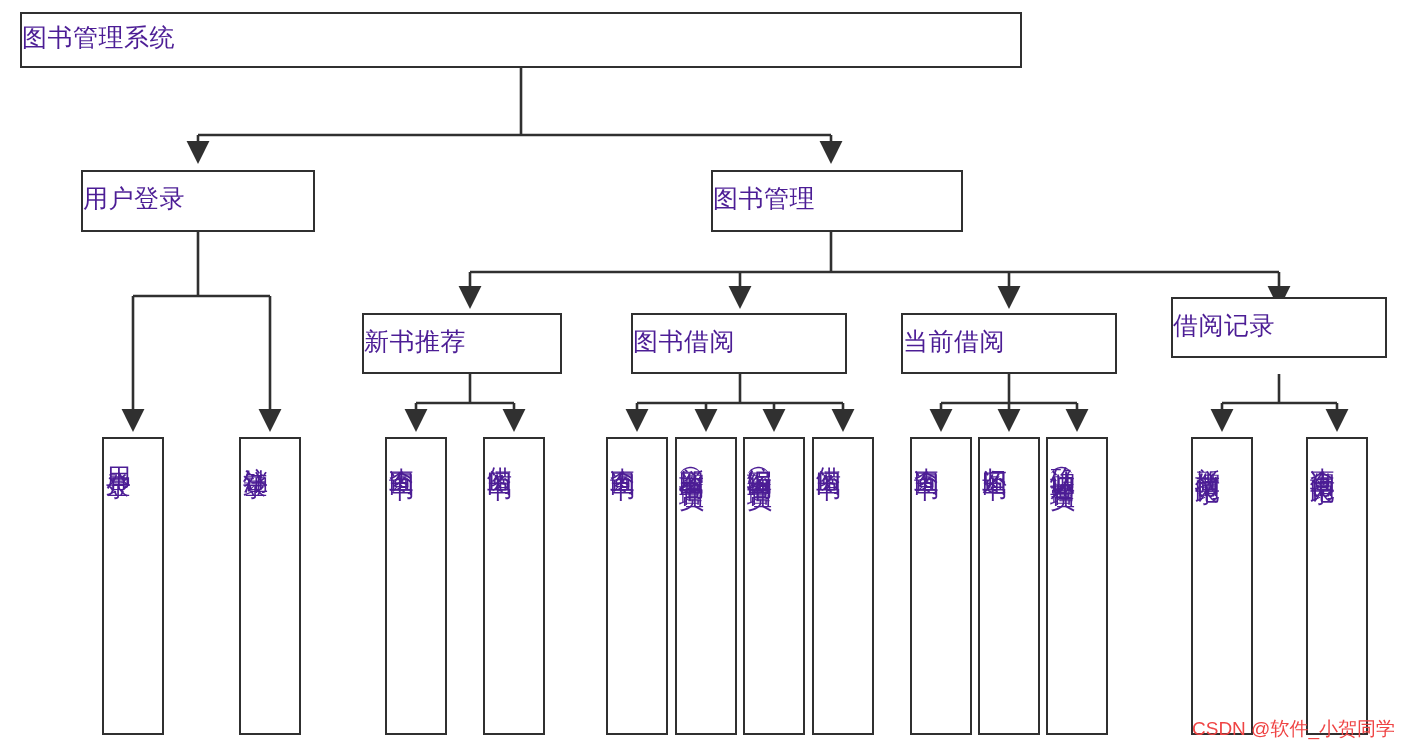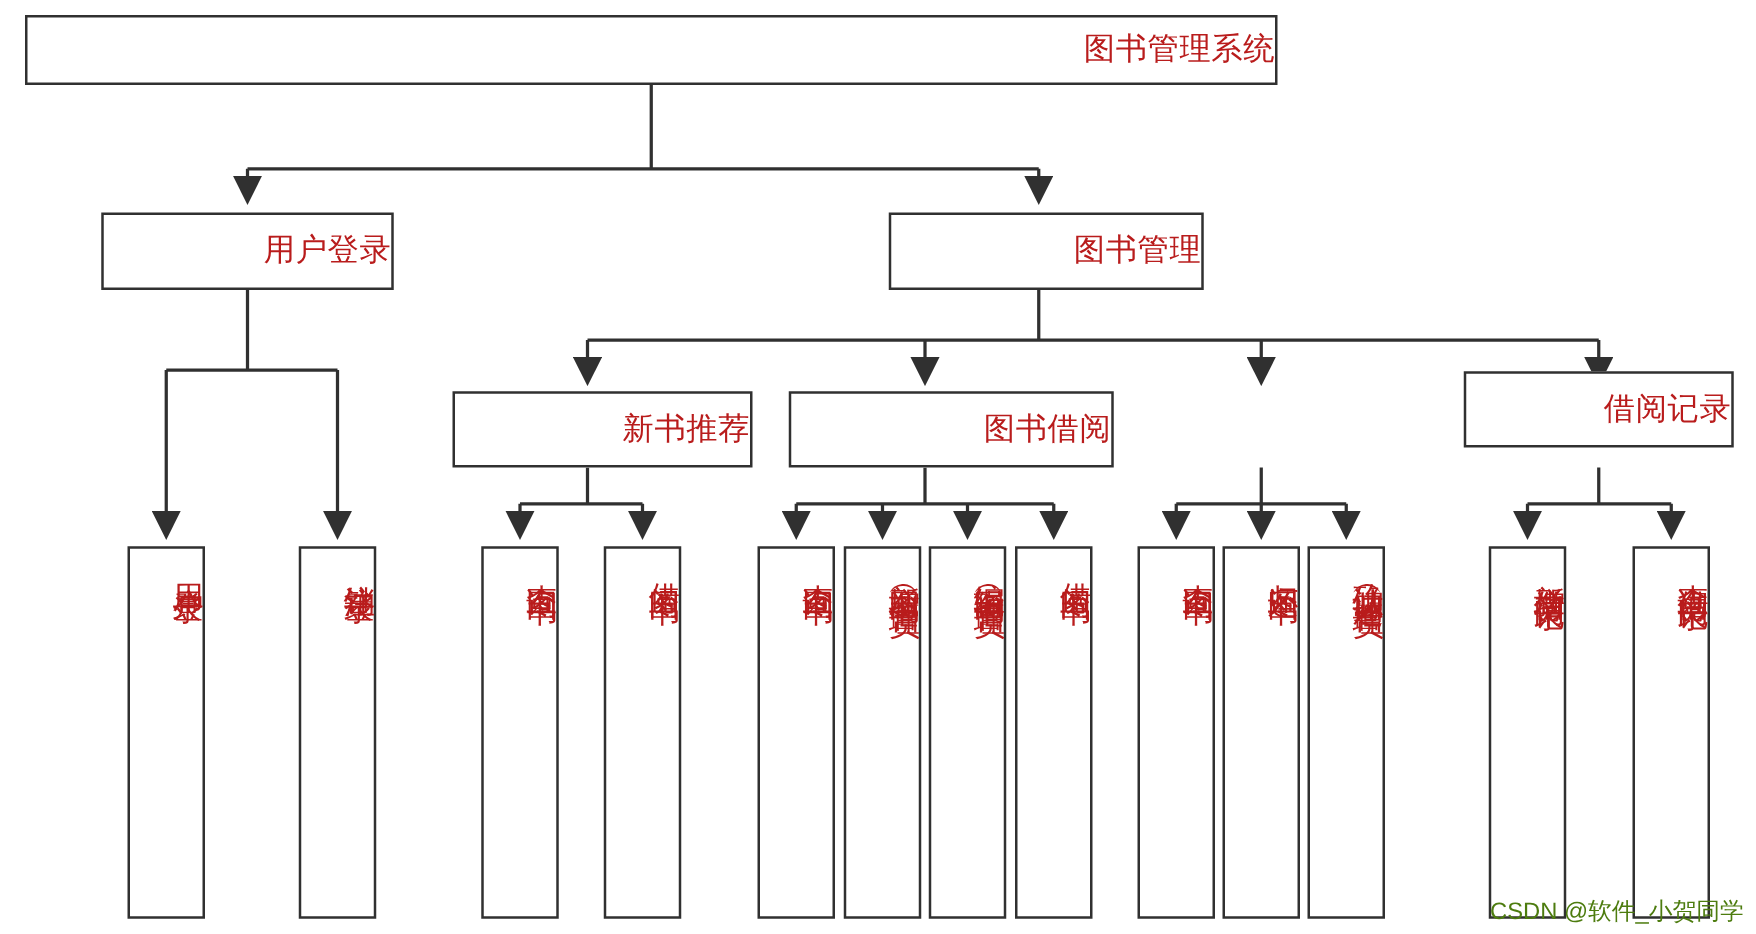--- a/index.html
+++ b/index.html
@@ -25,22 +25,23 @@
     height: 747px;
     pointer-events: none;
   }
   .node {
     position: absolute;
     box-sizing: border-box;
     border: 2.5px solid #303030;
     background: #ffffff;
     display: flex;
     align-items: center;
-    justify-content: flex-end;
-    color: #b91c1c;
+    justify-content: flex-start;
+    color: #4c1d95;
+    font-family: Liberation Mono, monospace;
   }
   .node .label {
     line-height: 1.18;
     letter-spacing: 0.5px;
     white-space: pre-wrap;
     text-align: center;
   }
   
   .node.horiz .label {
     font-size: 25px;
@@ -57,21 +58,21 @@
   .node.vert .label {
     writing-mode: vertical-rl;
     text-orientation: upright;
     font-size: 25px;
     letter-spacing: 3px;
     line-height: 1;
   }
   .watermark {
     position: absolute;
     font-size: 19px;
-    color: #4d7c0f;
+    color: #ef4444;
     white-space: nowrap;
     user-select: none;
   }
 </style>
 </head>
 <body>
 
 <div id="canvas">
 
   <svg id="edges" viewBox="0 0 1405 747" xmlns="http://www.w3.org/2000/svg">
@@ -128,25 +129,28 @@
     <span class="label">图书管理系统</span>
   </div>
 
   <div class="node horiz" style="left:81px; top:170px; width:234px; height:62px;">
     <span class="label">用户登录</span>
   </div>
   <div class="node horiz" style="left:711px; top:170px; width:252px; height:62px;">
     <span class="label">图书管理</span>
   </div>
 
-  <div class="node horiz" style="left:362px; top:313px; width:240px; height:61px;">
+  <div class="node horiz" style="left:362px; top:313px; width:200px; height:61px;">
     <span class="label">新书推荐</span>
   </div>
-  <div class="node horiz" style="left:631px; top:313px; width:260px; height:61px;">
+  <div class="node horiz" style="left:631px; top:313px; width:216px; height:61px;">
     <span class="label">图书借阅</span>
+  </div>
+  <div class="node horiz" style="left:901px; top:313px; width:216px; height:61px;">
+    <span class="label">当前借阅</span>
   </div>
   <div class="node horiz" style="left:1171px; top:297px; width:216px; height:61px;">
     <span class="label">借阅记录</span>
   </div>
 
   <div class="node vert" style="left:102px; top:437px; width:62px; height:298px;">
     <span class="label">用户登录</span>
   </div>
   <div class="node vert" style="left:239px; top:437px; width:62px; height:298px;">
     <span class="label">注销登录</span>

